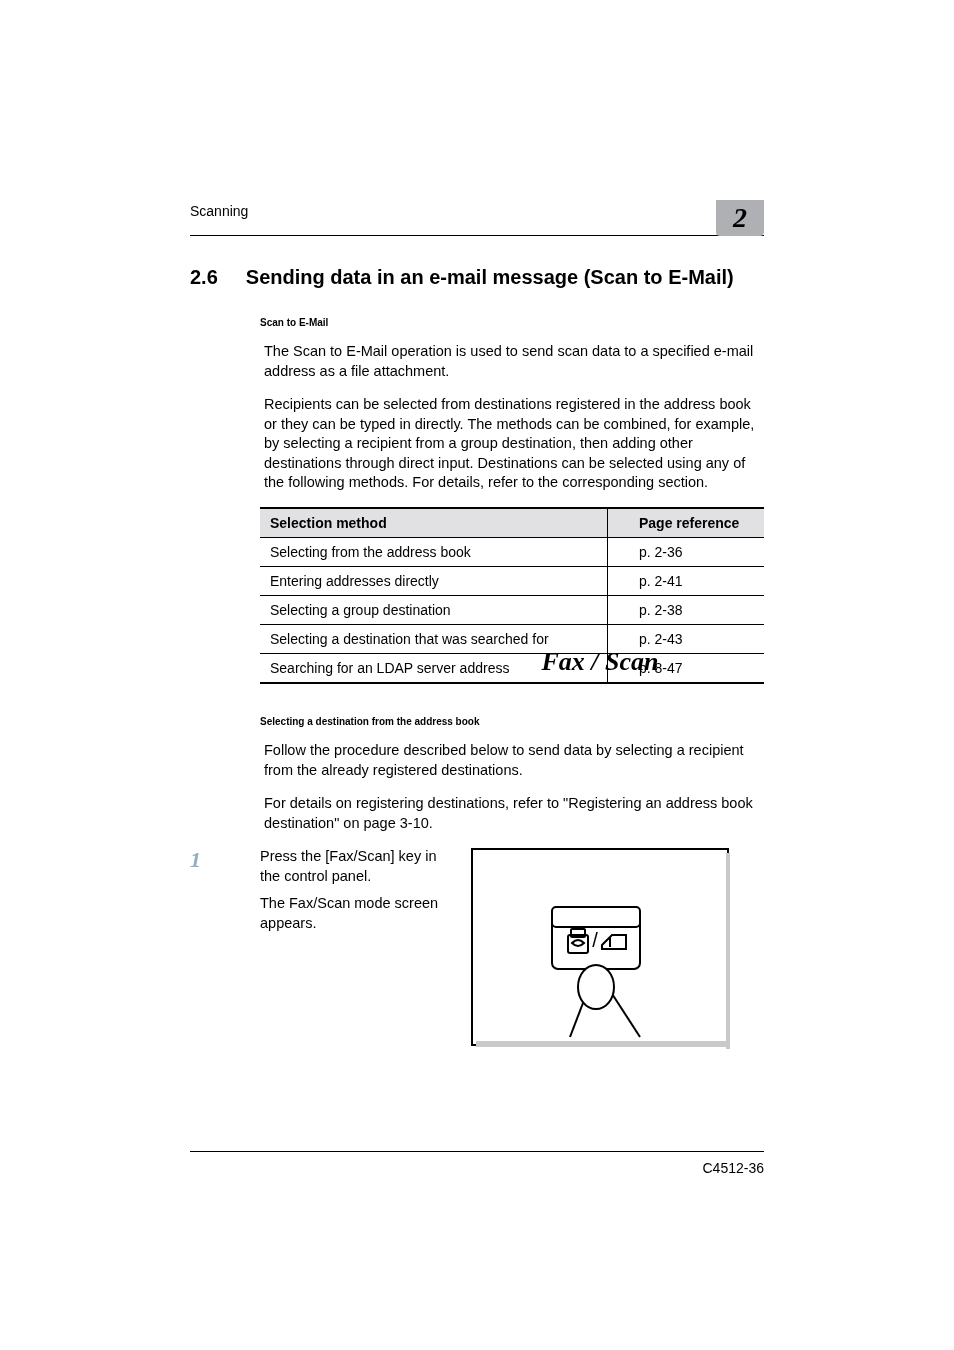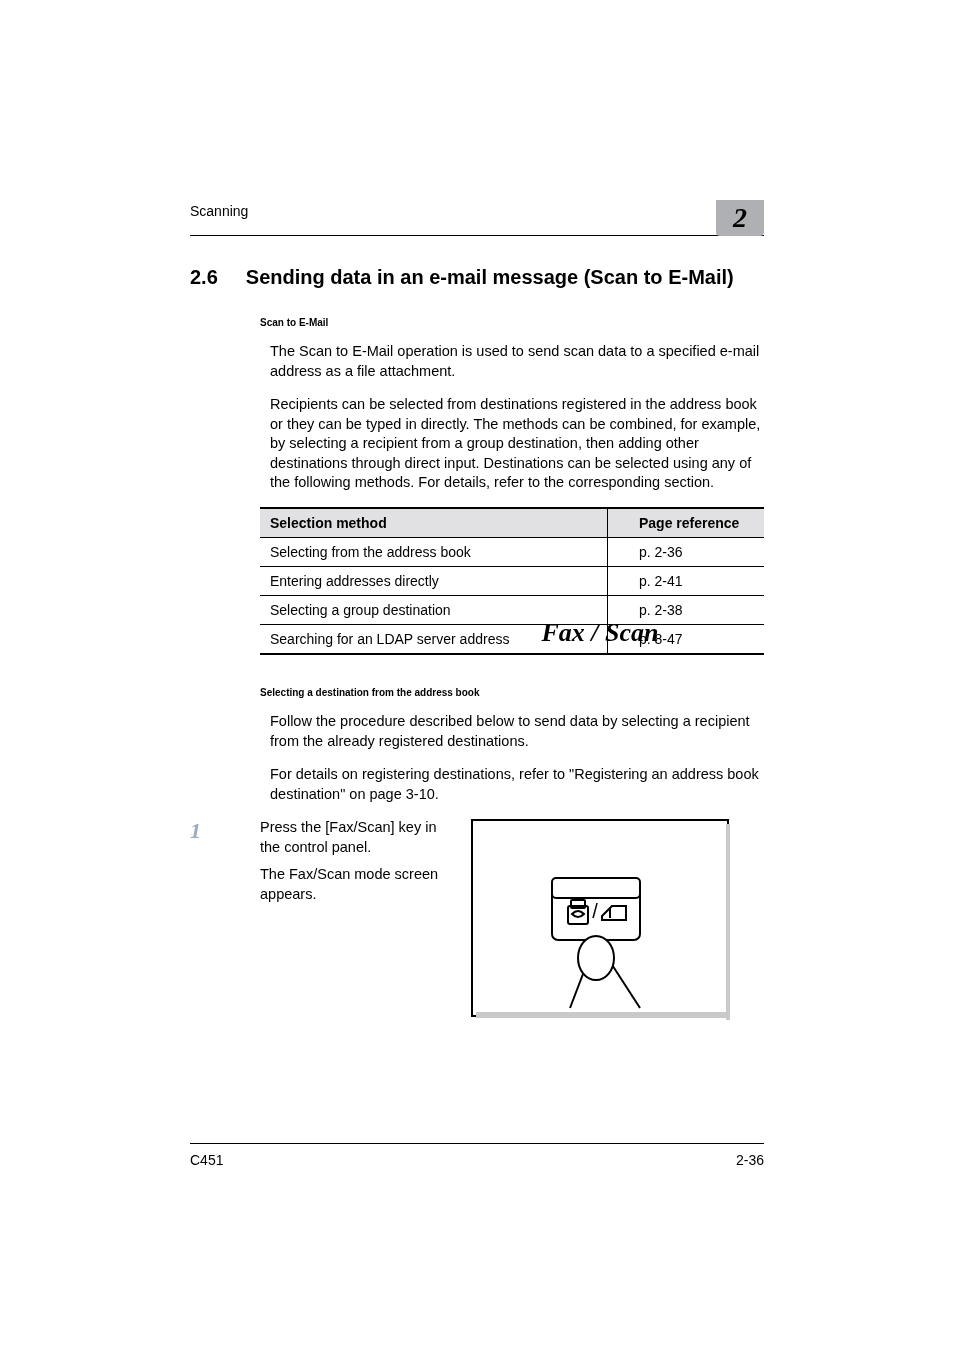--- a/index.html
+++ b/index.html
@@ -56,21 +56,21 @@
     margin-left: 70px;
   }
   .subhead {
     font-size: 10px;
     font-weight: bold;
     margin-bottom: 14px;
   }
   p.body {
     font-size: 14.5px;
     line-height: 1.35;
-    margin: 0 0 14px 10px;
+    margin: 0 0 14px 4px;
   }
   table.methods {
     border-collapse: collapse;
     width: 100%;
     font-size: 14px;
     margin-bottom: 32px;
   }
   table.methods th,
   table.methods td {
     border-top: 1px solid #000;
@@ -122,25 +122,25 @@
     font-family: Georgia, 'Times New Roman', serif;
     font-weight: bold;
     font-style: italic;
     font-size: 26px;
     text-align: center;
   }
   .footer {
     position: absolute;
     left: 190px;
     right: 190px;
-    bottom: 182px;
+    bottom: 174px;
     border-top: 1px solid #000;
     padding-top: 8px;
     display: flex;
-    justify-content: space-between;
+    justify-content: flex-end;
     font-size: 14px;
   }
 </style>
 </head>
 <body>
 
 <div class="page">
 
   <div class="running-head">
     <span class="rh-left">Scanning</span>
@@ -167,20 +167,24 @@
         <td>Selecting from the address book</td>
         <td>p. 2-36</td>
       </tr>
       <tr>
         <td>Entering addresses directly</td>
         <td>p. 2-41</td>
       </tr>
       <tr>
         <td>Selecting a group destination</td>
         <td>p. 2-38</td>
+      </tr>
+      <tr>
+        <td>Selecting a destination that was searched for</td>
+        <td>p. 2-43</td>
       </tr>
       <tr>
         <td>Searching for an LDAP server address</td>
         <td>p. 8-47</td>
       </tr>
     </tbody>
       </table>
 
     <div class="subhead">Selecting a destination from the address book</div>
     <p class="body">Follow the procedure described below to send data by selecting a recipient from the already registered destinations.</p>

